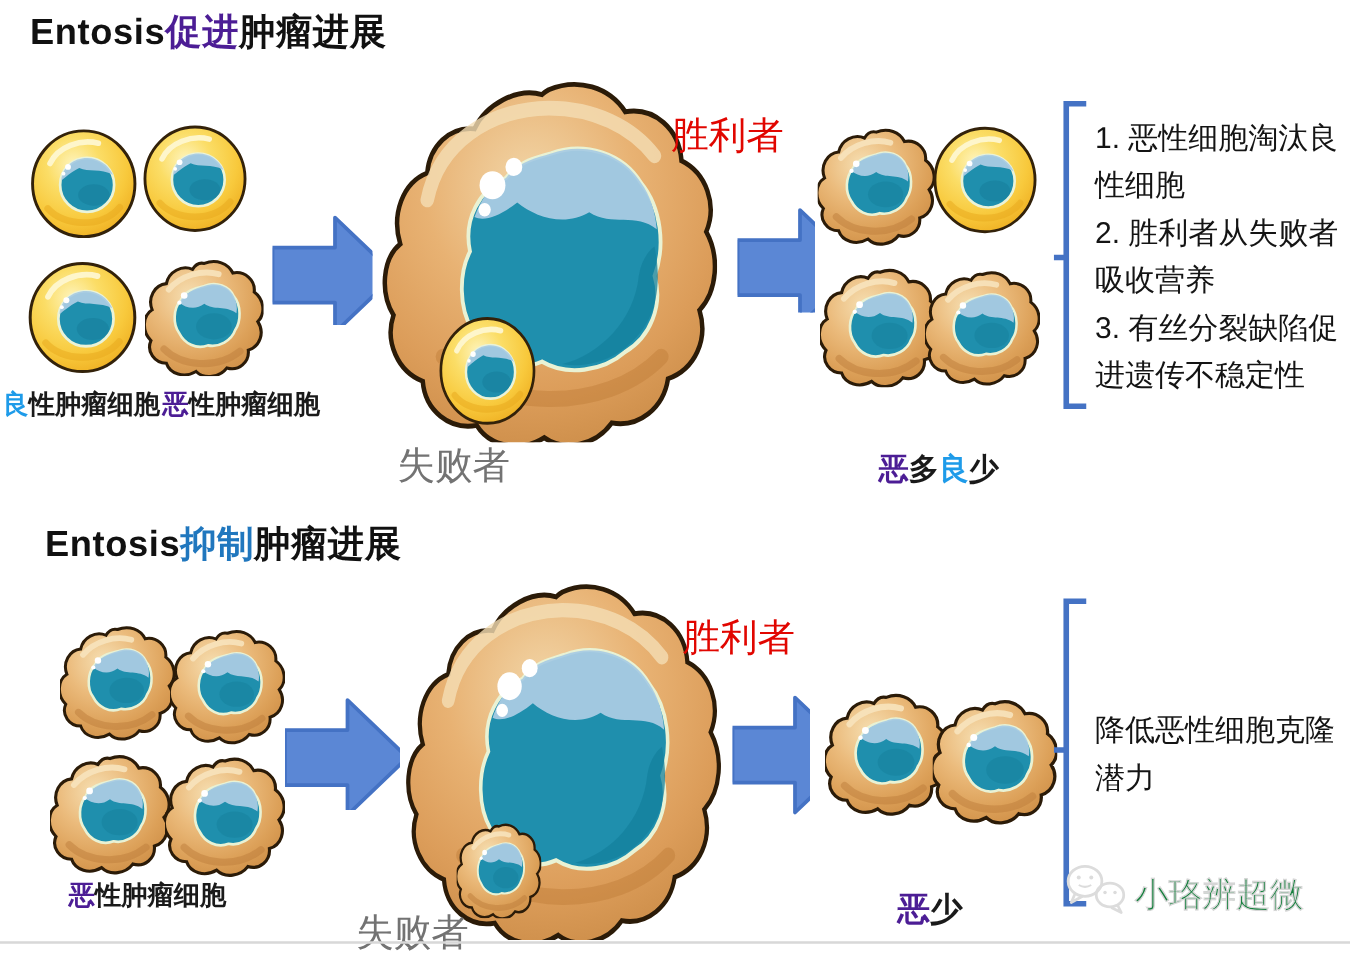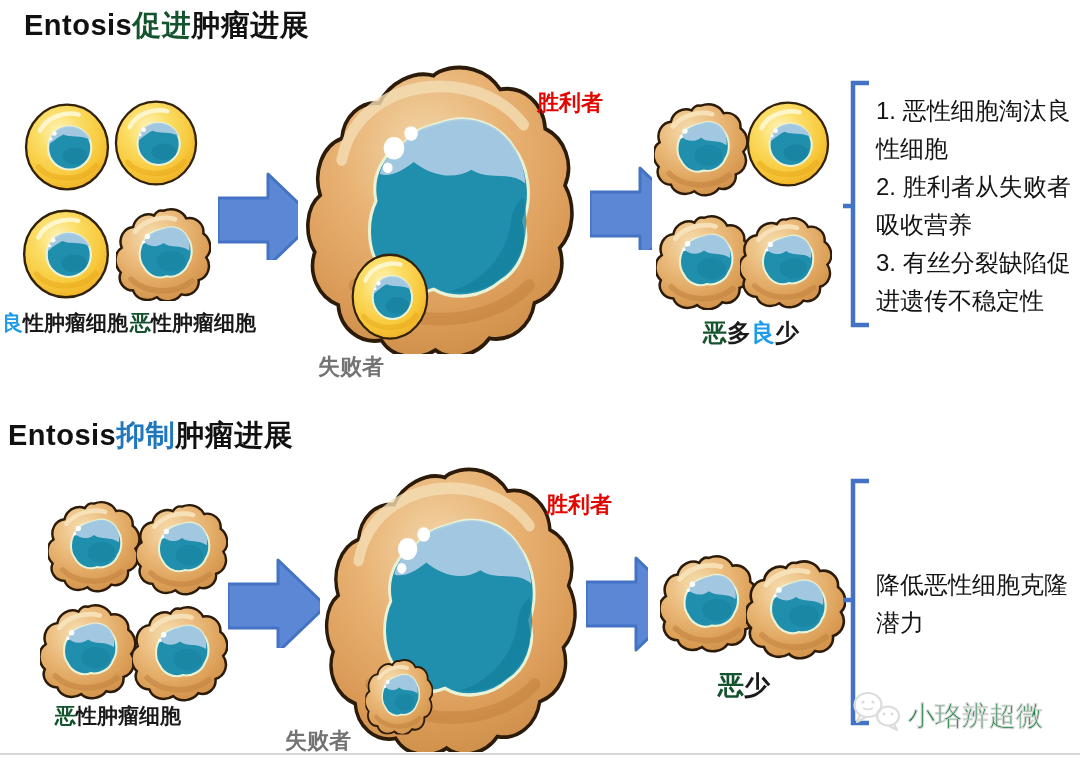--- a/index.html
+++ b/index.html
@@ -1,27 +1,27 @@
 <!DOCTYPE html>
 <html><head>
 <meta charset="utf-8">
 <style>
   html,body{margin:0;padding:0;background:#fff;}
   body{width:1080px;height:764px;position:relative;overflow:hidden;
        font-family:"Liberation Sans","DejaVu Sans",sans-serif;}
   .abs{position:absolute;}
   .title{font-size:29px;font-weight:700;color:#111;white-space:nowrap;letter-spacing:0.5px;}
-  .red{color:#14532d;}
+  .red{color:#4c1d95;}
   .blue{color:#1E9BE9;}
   .blue2{color:#2077BE;}
   .cell-label{font-size:21px;font-weight:600;color:#1a1a1a;white-space:nowrap;text-align:right;}
-  .role-label{font-size:22px;font-weight:700;white-space:nowrap;}
+  .role-label{font-size:30px;font-weight:400;white-space:nowrap;}
   .winner-color{color:#E10600;}
   .loser-color{color:#737373;}
-  .outcome{font-size:24px;font-weight:700;color:#1a1a1a;white-space:nowrap;}
+  .outcome{font-size:24px;font-weight:700;color:#1a1a1a;white-space:nowrap;margin-top:42px;}
   .outcome-big{font-size:26px;}
   .notes{width:206px;font-size:24px;line-height:38px;color:#141414;}
   .note-line{margin:0;}
   .watermark-text{font-size:27px;font-weight:400;color:#15803d;white-space:nowrap;
       -webkit-text-stroke:1px #d6d6d6;text-shadow:0 0 1px #dcdcdc;}
   .divider{left:0;top:753;width:1080px;height:2px;background:#d8d8d8;}
   svg.piece{display:block;}
 </style>
 </head>
 <body>
@@ -168,21 +168,21 @@
 
 <svg class="abs piece" style="left:843px;top:80px" width="28" height="248" viewBox="0 0 28 248">
   <path d="M 26 3 L 10 3 L 10 245 L 26 245 M 10 126 L 0 126" fill="none" stroke="#4472C4" stroke-width="4.5"></path>
 </svg>
 <div class="abs notes" style="left:876px;top:92px">
   <p class="note-line">1. 恶性细胞淘汰良性细胞</p>
   <p class="note-line">2. 胜利者从失败者吸收营养</p>
   <p class="note-line">3. 有丝分裂缺陷促进遗传不稳定性</p>
 </div>
 
-<div class="abs title" style="left:8px;top:416px;">
+<div class="abs title" style="left:36px;top:416px;">
   <span>Entosis</span><span class="blue2">抑制</span><span>肿瘤进展</span>
 </div>
 
 <svg class="abs piece" style="left:48px;top:496px" width="92" height="98">
     <use href="#cell-malig"></use>
   </svg>
 <svg class="abs piece" style="left:136px;top:498px" width="92" height="100">
     <use href="#cell-malig"></use>
   </svg>
 <svg class="abs piece" style="left:40px;top:598px" width="96" height="104">

